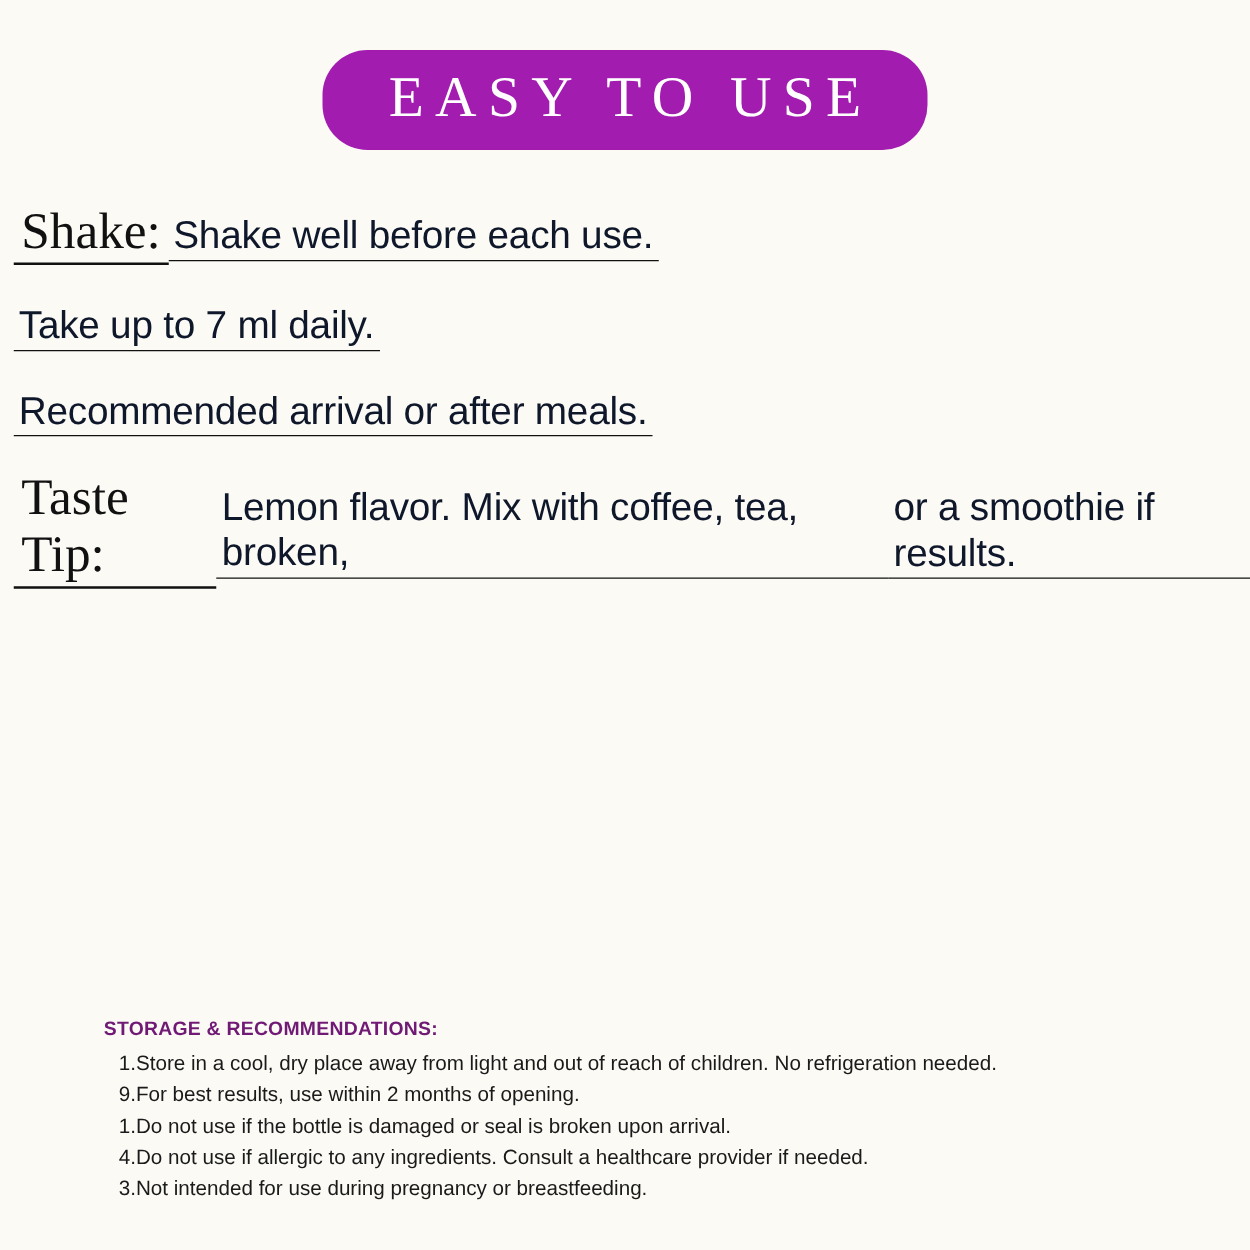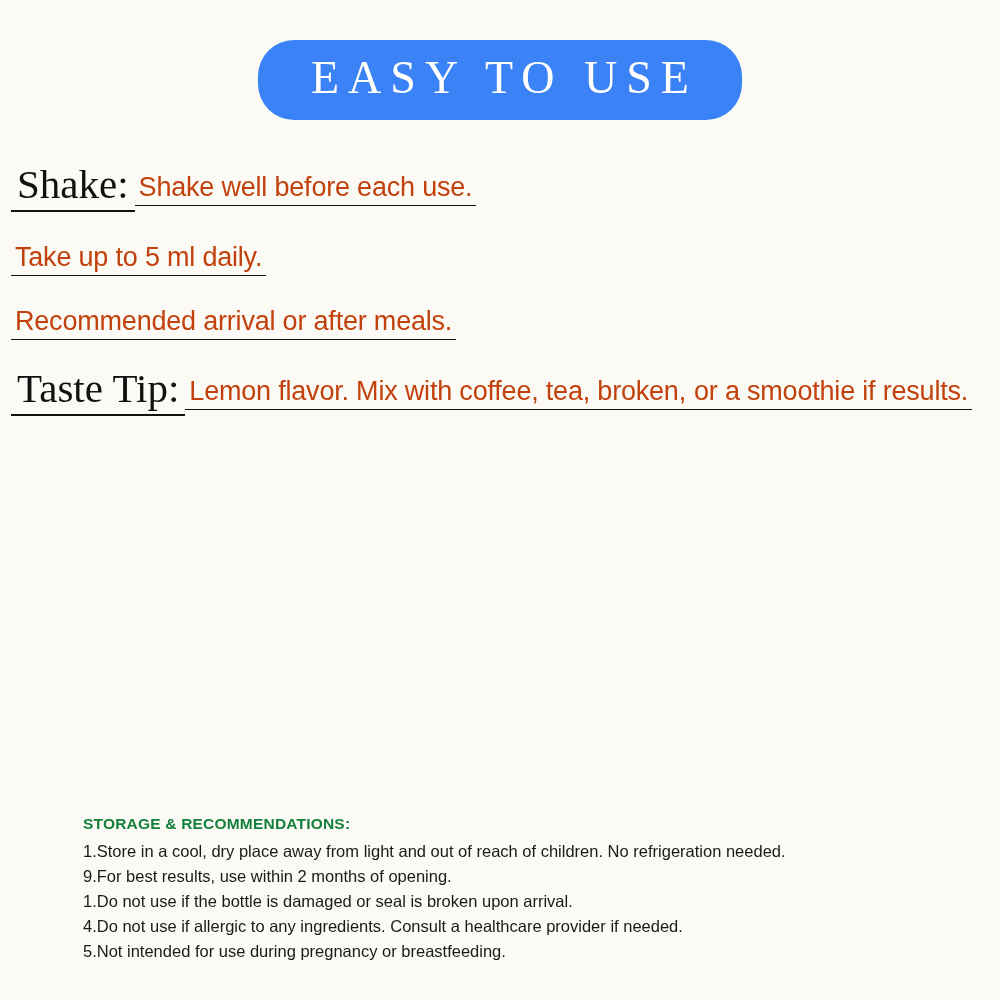--- a/index.html
+++ b/index.html
@@ -22,21 +22,21 @@
     position: relative;
   }
 
   
   .header-wrap {
     display: flex;
     justify-content: center;
     padding-top: 40px;
   }
   .header-pill {
-    background: #3b82f6;
+    background: #a21caf;
     border-radius: 36px;
     padding: 14px 44px 18px 44px;
     display: inline-block;
   }
   .header-pill .title {
     color: #ffffff;
     font-family: "Liberation Serif", serif;
     font-size: 46px;
     letter-spacing: 9px;
     line-height: 1.05;
@@ -63,22 +63,22 @@
     font-family: "Liberation Serif", serif;
     font-size: 41px;
     color: #111111;
     line-height: 1.12;
     border-bottom: 2px solid #111111;
     padding: 0 6px 2px 6px;
     display: inline-block;
   }
   .sec-line {
     font-family: "Liberation Sans", sans-serif;
-    font-size: 27px;
-    color: #c2410c;
+    font-size: 31px;
+    color: #0f172a;
     line-height: 1.18;
     border-bottom: 1.5px solid #111111;
     padding: 0 4px 1px 4px;
     display: inline-block;
     margin-top: 4px;
     letter-spacing: -0.2px;
   }
   .sec-line + .sec-line {
     margin-top: 5px;
   }
@@ -87,30 +87,31 @@
   .storage {
     position: absolute;
     left: 83px;
     right: 72px;
     bottom: 36px;
   }
   .storage-title {
     font-family: "Liberation Sans", sans-serif;
     font-weight: bold;
     font-size: 15.5px;
-    color: #15803d;
+    color: #701a75;
     letter-spacing: 0.2px;
     margin-bottom: 6px;
   }
   .storage-item {
     font-family: "Liberation Sans", sans-serif;
     font-size: 16.5px;
     color: #1a1a1a;
     line-height: 1.52;
     white-space: nowrap;
+    margin-left: 12px;
   }
 </style>
 </head>
 <body>
 
 <div class="page">
 
   <div class="header-wrap">
     <div class="header-pill">
       <div class="title">EASY TO USE</div>
@@ -118,37 +119,37 @@
   </div>
 
   <div class="sections">
 
     <div class="section">
       <div class="sec-heading">Shake:</div>
       <div class="sec-line">Shake well before each use.</div>
     </div>
 
     <div class="section">
-      <div class="sec-line">Take up to 5 ml daily.</div>
+      <div class="sec-line">Take up to 7 ml daily.</div>
     </div>
 
     <div class="section">
       <div class="sec-line">Recommended arrival or after meals.</div>
     </div>
 
     <div class="section">
       <div class="sec-heading">Taste Tip:</div>
       <div class="sec-line">Lemon flavor. Mix with coffee, tea, broken,</div>
       <div class="sec-line">or a smoothie if results.</div>
     </div>
 
   </div>
 
   <div class="storage">
     <div class="storage-title">STORAGE &amp; RECOMMENDATIONS:</div>
     <div class="storage-item">1.Store in a cool, dry place away from light and out of reach of children. No refrigeration needed.</div>
     <div class="storage-item">9.For best results, use within 2 months of opening.</div>
     <div class="storage-item">1.Do not use if the bottle is damaged or seal is broken upon arrival.</div>
     <div class="storage-item">4.Do not use if allergic to any ingredients. Consult a healthcare provider if needed.</div>
-    <div class="storage-item">5.Not intended for use during pregnancy or breastfeeding.</div>
+    <div class="storage-item">3.Not intended for use during pregnancy or breastfeeding.</div>
   </div>
 
 </div>
 
 </body></html>

